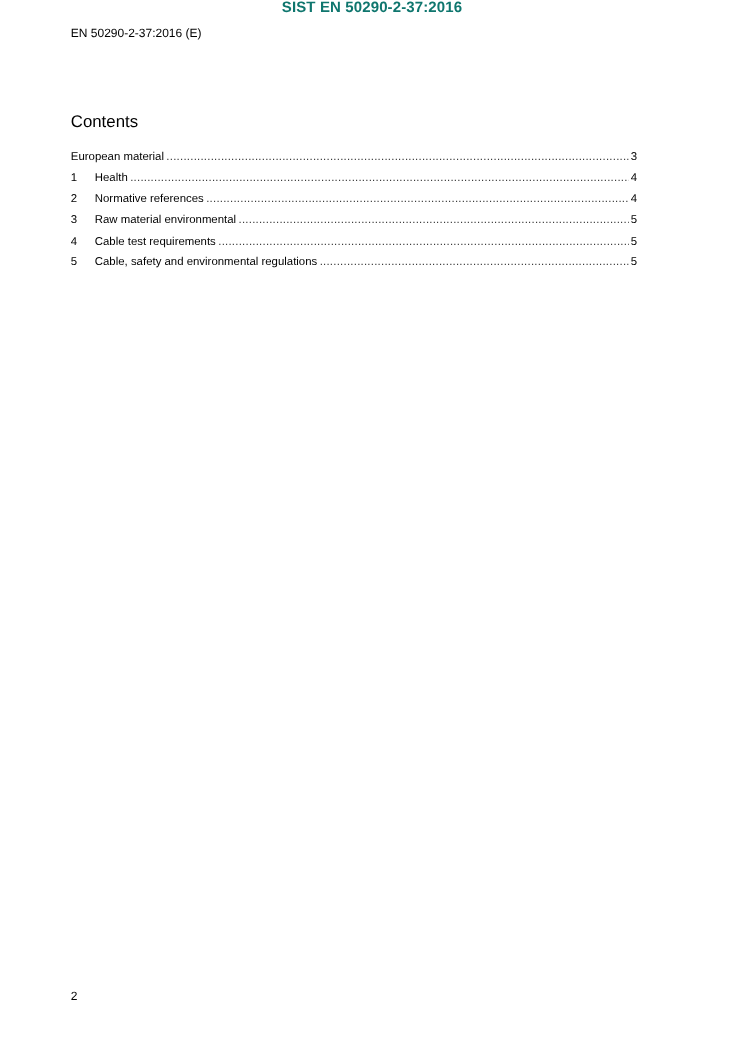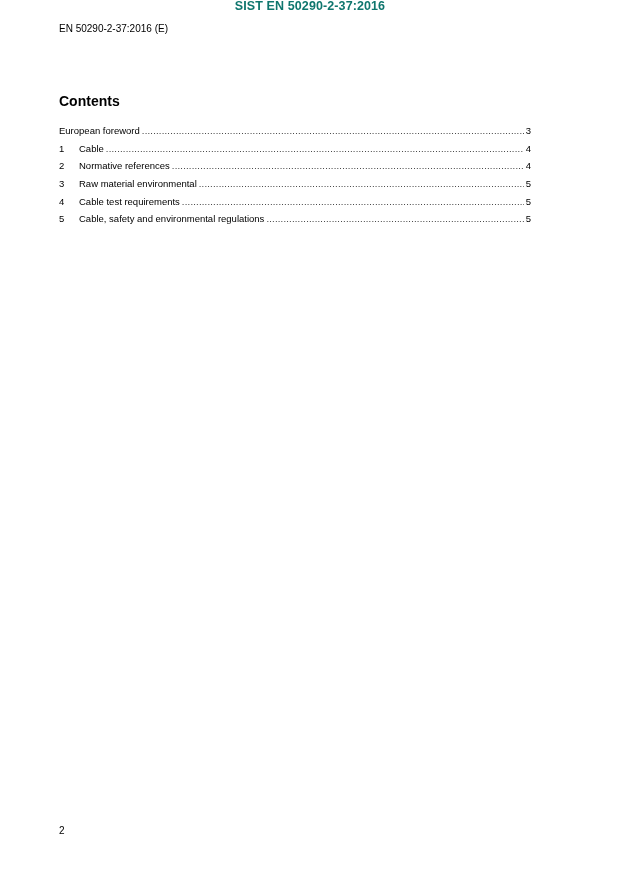--- a/index.html
+++ b/index.html
@@ -1,48 +1,48 @@
 <!DOCTYPE html>
 <html><head>
 <meta charset="utf-8">
 <style>
   html, body { margin: 0; padding: 0; background: #ffffff; }
   body { width: 620px; height: 877px; position: relative; overflow: hidden;
          font-family: "Liberation Sans", sans-serif; color: #000; }
   .watermark { position: absolute; top: -1px; left: 0; width: 620px; text-align: center;
                font-size: 12.5px; font-weight: bold; color: #0f766e; letter-spacing: 0.1px; }
   .doc-id { position: absolute; top: 23px; left: 59px; font-size: 10px; }
-  .contents-title { position: absolute; top: 93px; left: 59px; font-size: 14px; font-weight: bold; }
+  .contents-title { position: absolute; top: 93px; left: 59px; font-size: 14px; font-weight: normal; }
   .toc { position: absolute; top: 125px; left: 59px; width: 472px; font-size: 9.5px; }
   .toc-row { display: flex; align-items: baseline; height: 17.7px; white-space: nowrap; }
   .toc-num { width: 20px; flex: 0 0 20px; }
   .toc-label { flex: 0 0 auto; }
   .toc-dots { flex: 1 1 auto; overflow: hidden; margin: 0 2px; color: #333; }
   .toc-dots::before { content: "........................................................................................................................................................................................................................................................"; letter-spacing: 0.2px; }
   .toc-page { flex: 0 0 auto; text-align: right; }
   .page-number { position: absolute; top: 825px; left: 59px; font-size: 10px; }
 </style>
 </head>
 <body>
 
 <div class="watermark">SIST EN 50290-2-37:2016</div>
 
 <div class="doc-id">EN 50290-2-37:2016 (E)</div>
 
 <div class="contents-title">Contents</div>
 
 <div class="toc">
   <div class="toc-row">
-    <span class="toc-label">European foreword</span>
+    <span class="toc-label">European material</span>
     <span class="toc-dots"></span>
     <span class="toc-page">3</span>
   </div>
   <div class="toc-row">
     <span class="toc-num">1</span>
-    <span class="toc-label">Cable</span>
+    <span class="toc-label">Health</span>
     <span class="toc-dots"></span>
     <span class="toc-page">4</span>
   </div>
   <div class="toc-row">
     <span class="toc-num">2</span>
     <span class="toc-label">Normative references</span>
     <span class="toc-dots"></span>
     <span class="toc-page">4</span>
   </div>
   <div class="toc-row">

